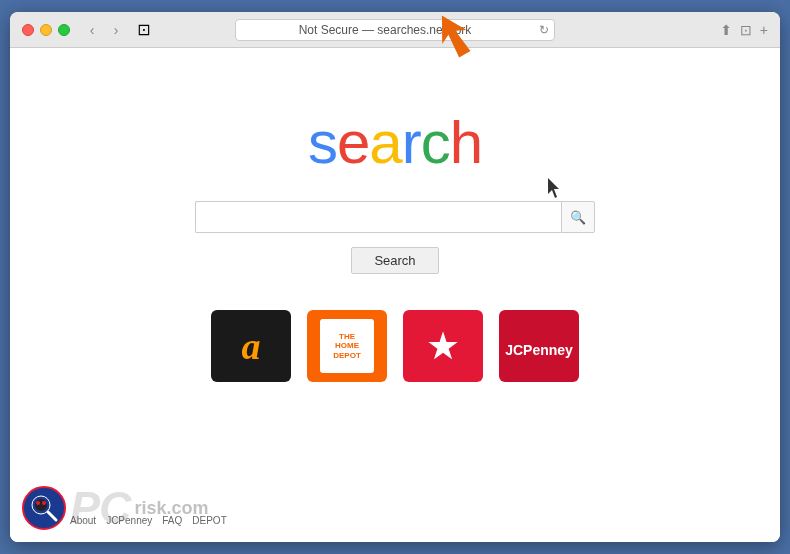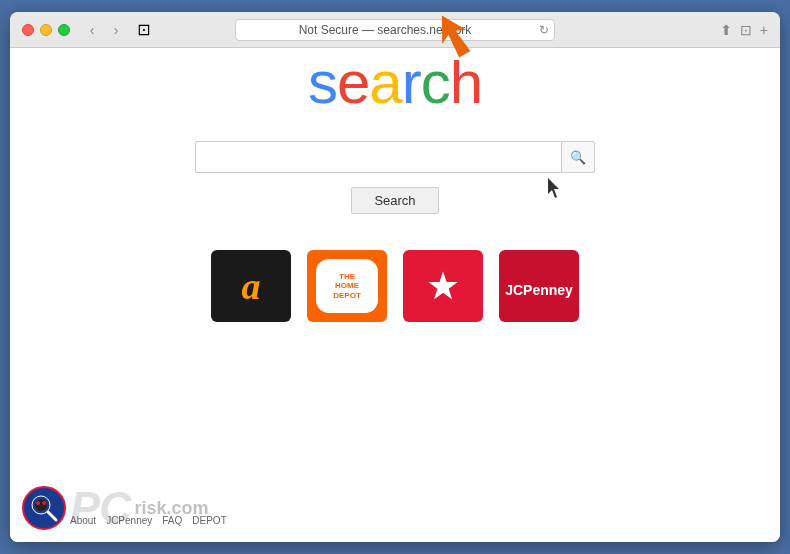--- a/index.html
+++ b/index.html
@@ -127,20 +127,21 @@
       cursor: pointer;
     }
 
     .browser-content {
       flex: 1;
       background: #fff;
       display: flex;
       flex-direction: column;
       align-items: center;
       justify-content: flex-start;
+      padding-top: 60px;
       position: relative;
       overflow: hidden;
     }
 
     
     .cursor {
       position: absolute;
       top: 130px;
       right: 220px;
       width: 12px;
@@ -236,26 +237,26 @@
       font-weight: bold;
       font-family: Georgia, serif;
     }
 
     .bookmark-homedepot {
       background: #f96302;
     }
 
     .homedepot-inner {
       background: #fff;
-      width: 62px;
+      width: 54px;
       height: 54px;
       display: flex;
       align-items: center;
       justify-content: center;
-      border-radius: 13px;
+      border-radius: 3px;
     }
 
     .homedepot-text {
       font-size: 8px;
       font-weight: bold;
       color: #f96302;
       text-align: center;
       line-height: 1.2;
       text-transform: uppercase;
     }

